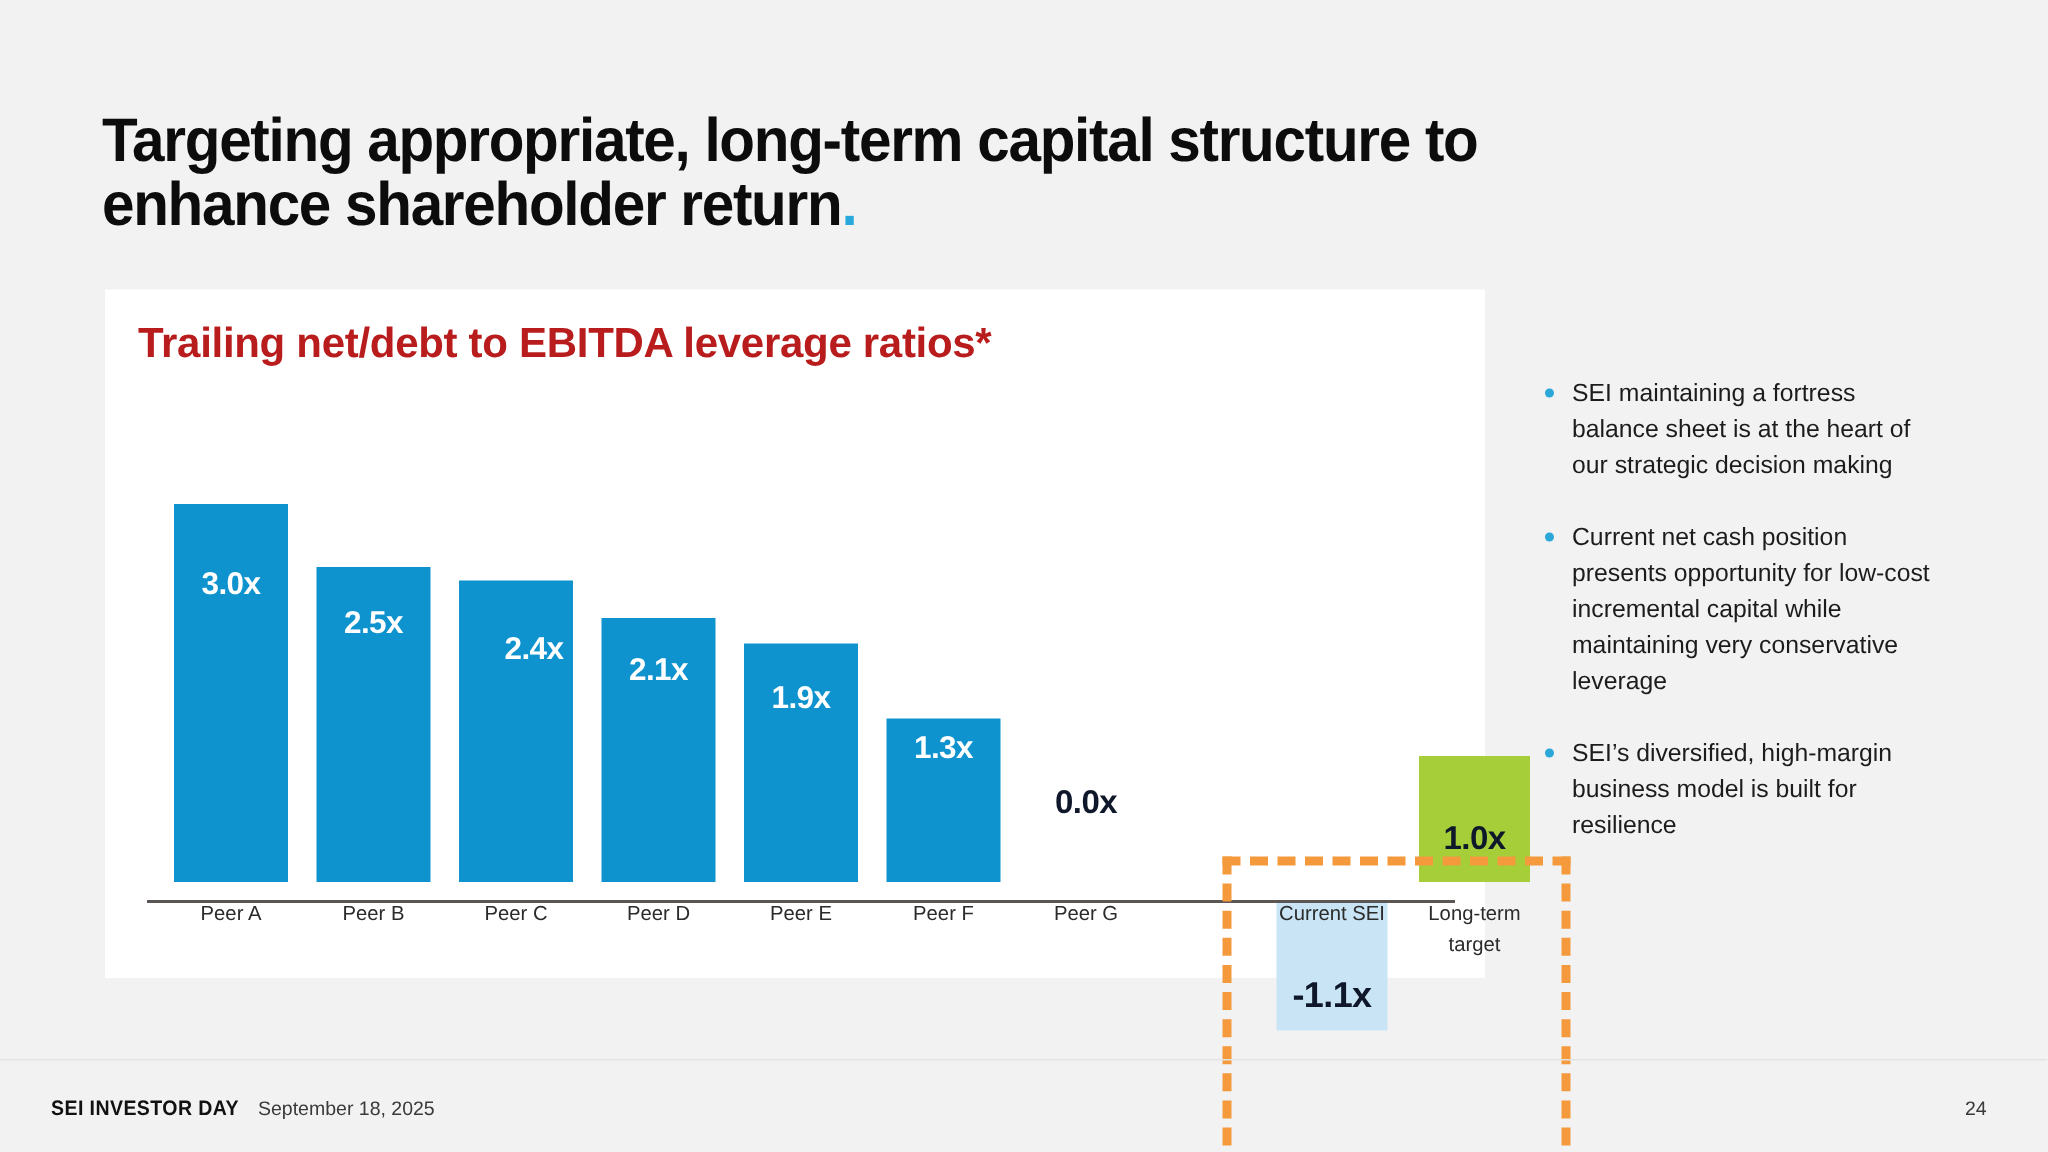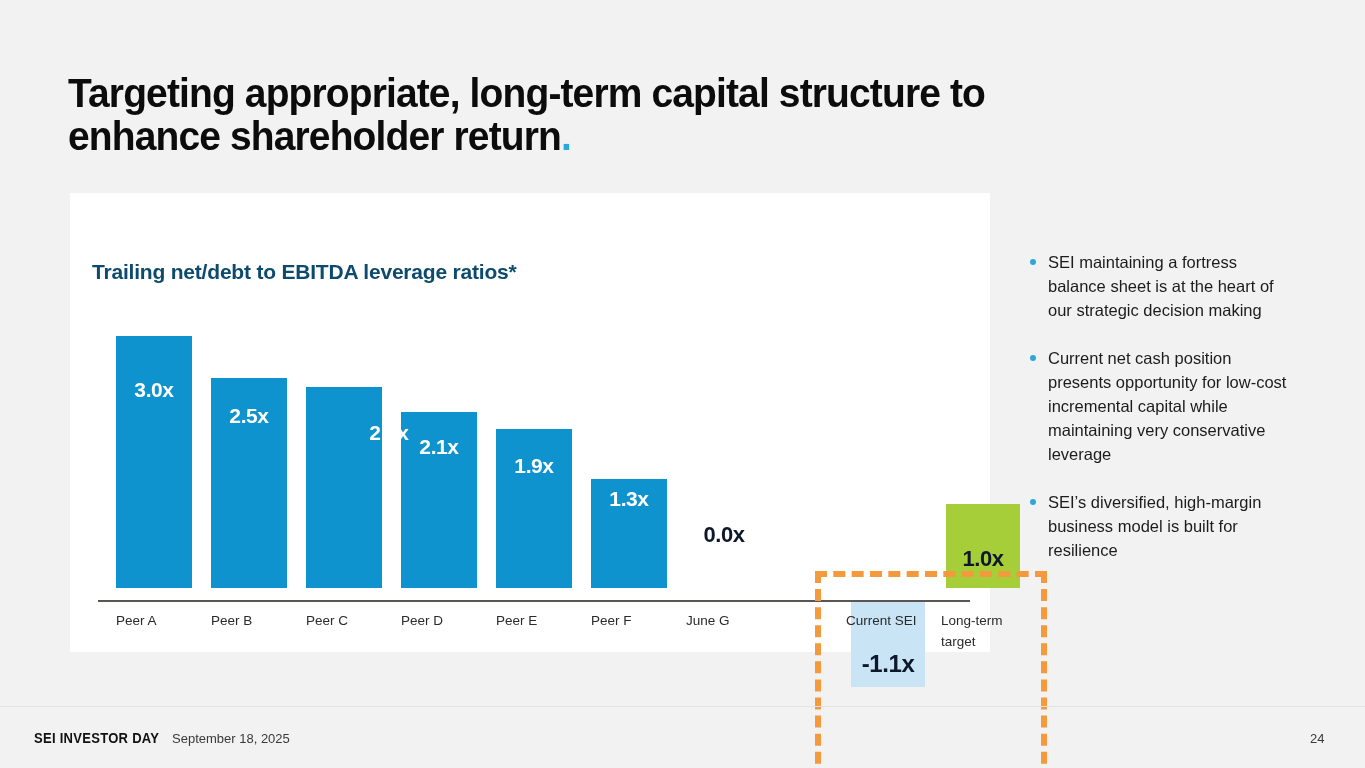--- a/index.html
+++ b/index.html
@@ -27,43 +27,42 @@
   }
   #slide-title .dot{color:#29a8dd;}
 
   
   #chart-card{
     position:absolute;left:70px;top:193px;width:920px;height:459px;
     background:#ffffff;
   }
   #chart-title{
     position:absolute;left:22px;top:20px;
-    font-size:21px;font-weight:bold;color:#0c4a6e;
+    font-size:28px;font-weight:bold;color:#b91c1c;
     letter-spacing:-0.2px;
-    margin-top:47px;
   }
 
   
   #plot{
     position:absolute;left:28px;top:65px;width:872px;height:330px;
   }
   #axis-line{
     position:absolute;left:0;top:342px;width:872px;height:2px;background:#5b5653;
   }
   .bar{
     position:absolute;bottom:0;background:#0f93ce;
   }
   .bar-label{
     position:absolute;color:#ffffff;font-size:21px;font-weight:bold;
     text-align:center;letter-spacing:-0.4px;
   }
   .bar-label.dark{color:#0f172a;}
   .cat-label{
-    position:absolute;top:352px;font-size:13.5px;color:#2b2b2b;
-    text-align:left;line-height:21px;
+    position:absolute;top:340px;font-size:13.5px;color:#2b2b2b;
+    text-align:center;line-height:21px;
   }
   #bar-target{background:#a6ce39;}
   #bar-currentsei{background:#c9e4f4;}
 
   
   #highlight-box{
     position:absolute;left:745px;top:378px;width:232px;height:265px;
     border:6px dashed #f4993c;
     box-sizing:border-box;
   }
@@ -122,39 +121,39 @@
       <div class="bar" style="left:113px;width:76px;height:210px;"></div>
       <div class="bar" style="left:208px;width:76px;height:201px;"></div>
       <div class="bar" style="left:303px;width:76px;height:176px;"></div>
       <div class="bar" style="left:398px;width:76px;height:159px;"></div>
       <div class="bar" style="left:493px;width:76px;height:109px;"></div>
       <div id="bar-currentsei" class="bar" style="left:753px;width:74px;bottom:auto;top:344px;height:85px;"></div>
       <div id="bar-target" class="bar" style="left:848px;width:74px;height:84px;"></div>
 
       <div class="bar-label" style="left:18px;width:76px;top:120px;">3.0x</div>
       <div class="bar-label" style="left:113px;width:76px;top:146px;">2.5x</div>
-      <div class="bar-label" style="left:224px;width:76px;top:163px;padding-left:29px;">2.4x</div>
+      <div class="bar-label" style="left:191px;width:76px;top:163px;padding-left:29px;">2.4x</div>
       <div class="bar-label" style="left:303px;width:76px;top:177px;">2.1x</div>
       <div class="bar-label" style="left:398px;width:76px;top:196px;">1.9x</div>
       <div class="bar-label" style="left:493px;width:76px;top:229px;">1.3x</div>
       <div class="bar-label dark" style="left:588px;width:76px;top:264px;font-size:22px;">0.0x</div>
       <div class="bar-label dark" style="left:753px;width:74px;top:392px;font-size:24px;">-1.1x</div>
       <div class="bar-label dark" style="left:848px;width:74px;top:288px;font-size:22px;">1.0x</div>
 
       <div id="axis-line"></div>
 
       <div id="highlight-box" style="left:717px;top:313px;width:232px;height:265px;"></div>
 
       <div class="cat-label" style="left:18px;width:76px;">Peer A</div>
       <div class="cat-label" style="left:113px;width:76px;">Peer B</div>
       <div class="cat-label" style="left:208px;width:76px;">Peer C</div>
       <div class="cat-label" style="left:303px;width:76px;">Peer D</div>
       <div class="cat-label" style="left:398px;width:76px;">Peer E</div>
       <div class="cat-label" style="left:493px;width:76px;">Peer F</div>
-      <div class="cat-label" style="left:588px;width:76px;">June G</div>
+      <div class="cat-label" style="left:588px;width:76px;">Peer G</div>
       <div class="cat-label" style="left:748px;width:84px;">Current SEI</div>
       <div class="cat-label" style="left:843px;width:84px;"><span>Long-term</span><br><span>target</span></div>
 
     </div>
   </div>
 
 
   <div id="bullets">
     <div class="bullet">
       <span class="dot-marker"></span>

